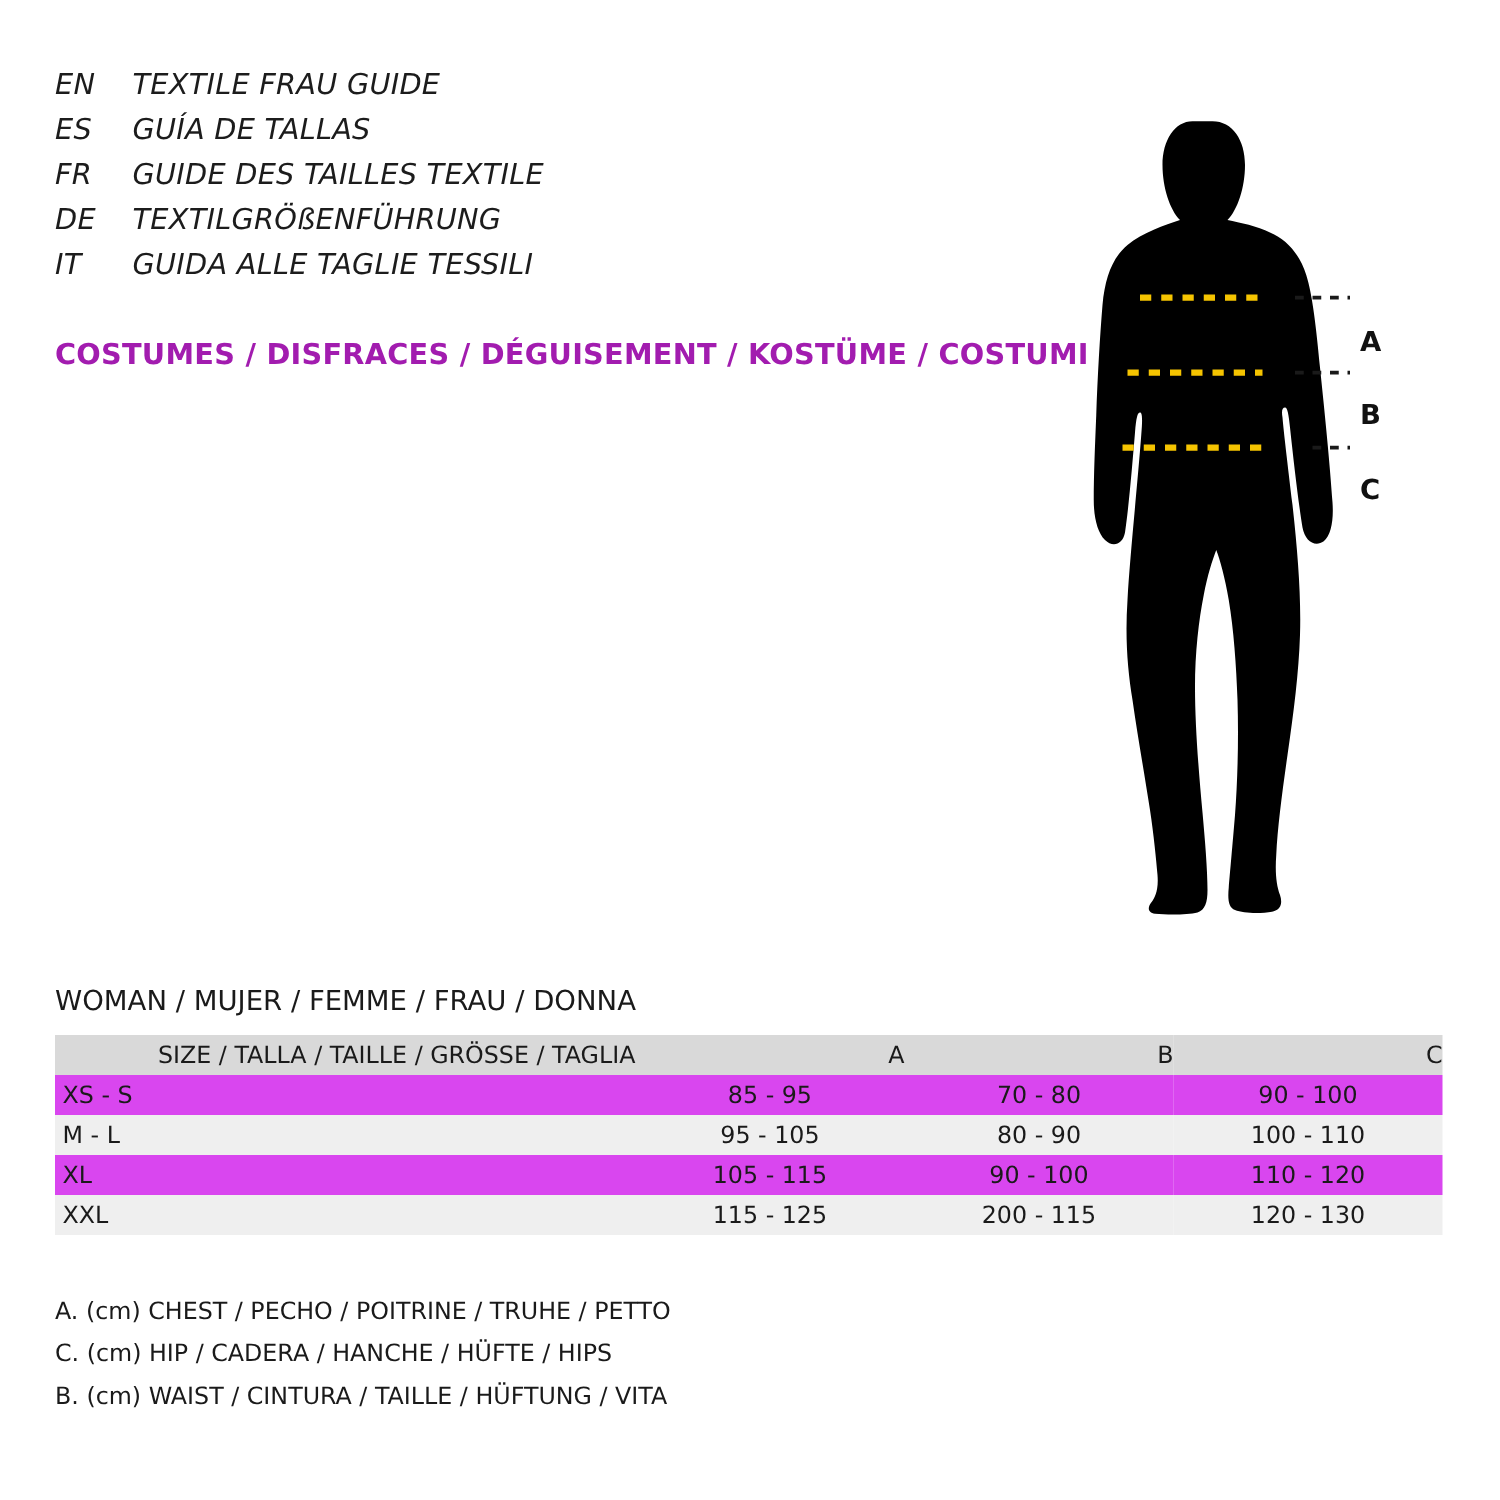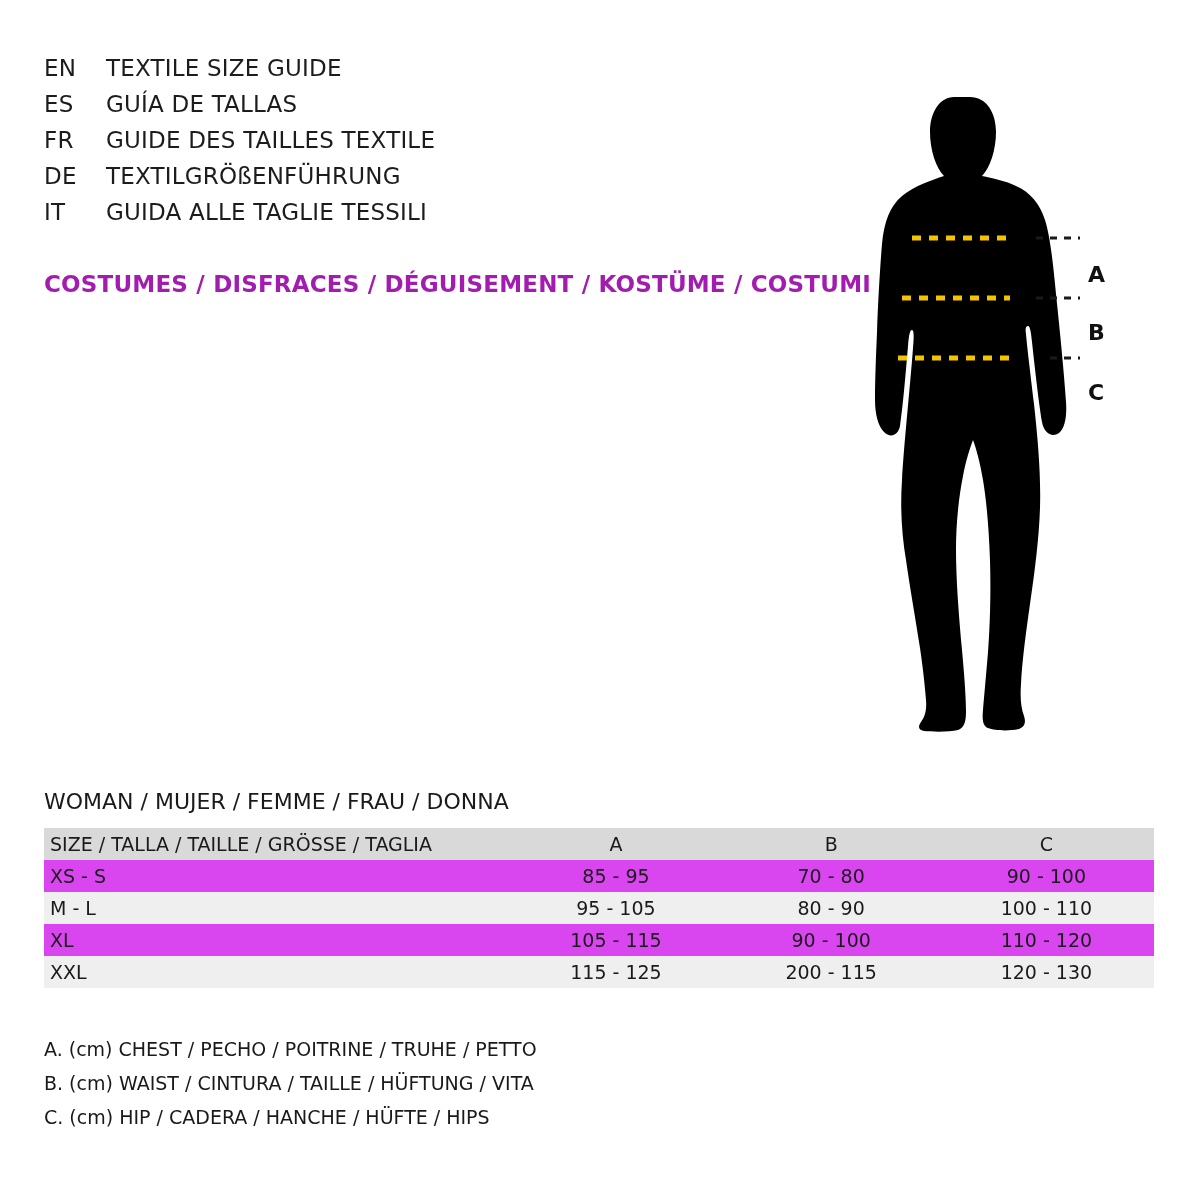--- a/index.html
+++ b/index.html
@@ -21,20 +21,21 @@
     width: 1200px;
     height: 1200px;
   }
 
   
   .lang-block {
     position: absolute;
     left: 44px;
     top: 55px;
     width: 740px;
+    font-style: italic;
   }
   .lang-row {
     display: flex;
     align-items: baseline;
     height: 36px;
     font-size: 23px;
     letter-spacing: 0.2px;
     color: #1c1c1c;
   }
   .lang-code {
@@ -98,20 +99,21 @@
   }
   table.size-table th,
   table.size-table td {
     padding: 0;
     height: 32px;
     font-weight: normal;
     color: #1a1a1a;
   }
   table.size-table thead th {
     background: #d9d9d9;
+    text-align: right;
   }
   table.size-table tbody tr.odd td {
     background: #d946ef;
   }
   table.size-table tbody tr.even td {
     background: #efefef;
     margin-top: 28px;
   }
   .col-size {
     text-align: left;
@@ -135,21 +137,21 @@
   .note-row { white-space: nowrap; }
 </style>
 </head>
 <body>
 
 <div class="page">
 
   <div class="lang-block">
     <div class="lang-row">
       <span class="lang-code">EN</span>
-      <span class="lang-text">TEXTILE SIZE GUIDE</span>
+      <span class="lang-text">TEXTILE FRAU GUIDE</span>
     </div>
     <div class="lang-row">
       <span class="lang-code">ES</span>
       <span class="lang-text">GUÍA DE TALLAS</span>
     </div>
     <div class="lang-row">
       <span class="lang-code">FR</span>
       <span class="lang-text">GUIDE DES TAILLES TEXTILE</span>
     </div>
     <div class="lang-row">
@@ -266,17 +268,17 @@
         <td class="col-size">XXL</td>
         <td class="col-m">115 - 125</td>
         <td class="col-m">200 - 115</td>
         <td class="col-m">120 - 130</td>
       </tr>
     </tbody>
   </table>
 
   <div class="notes">
     <div class="note-row">A. (cm) CHEST / PECHO / POITRINE / TRUHE / PETTO</div>
+    <div class="note-row">C. (cm) HIP / CADERA / HANCHE / HÜFTE / HIPS</div>
     <div class="note-row">B. (cm) WAIST / CINTURA / TAILLE / HÜFTUNG / VITA</div>
-    <div class="note-row">C. (cm) HIP / CADERA / HANCHE / HÜFTE / HIPS</div>
   </div>
 
 </div>
 
 </body></html>

